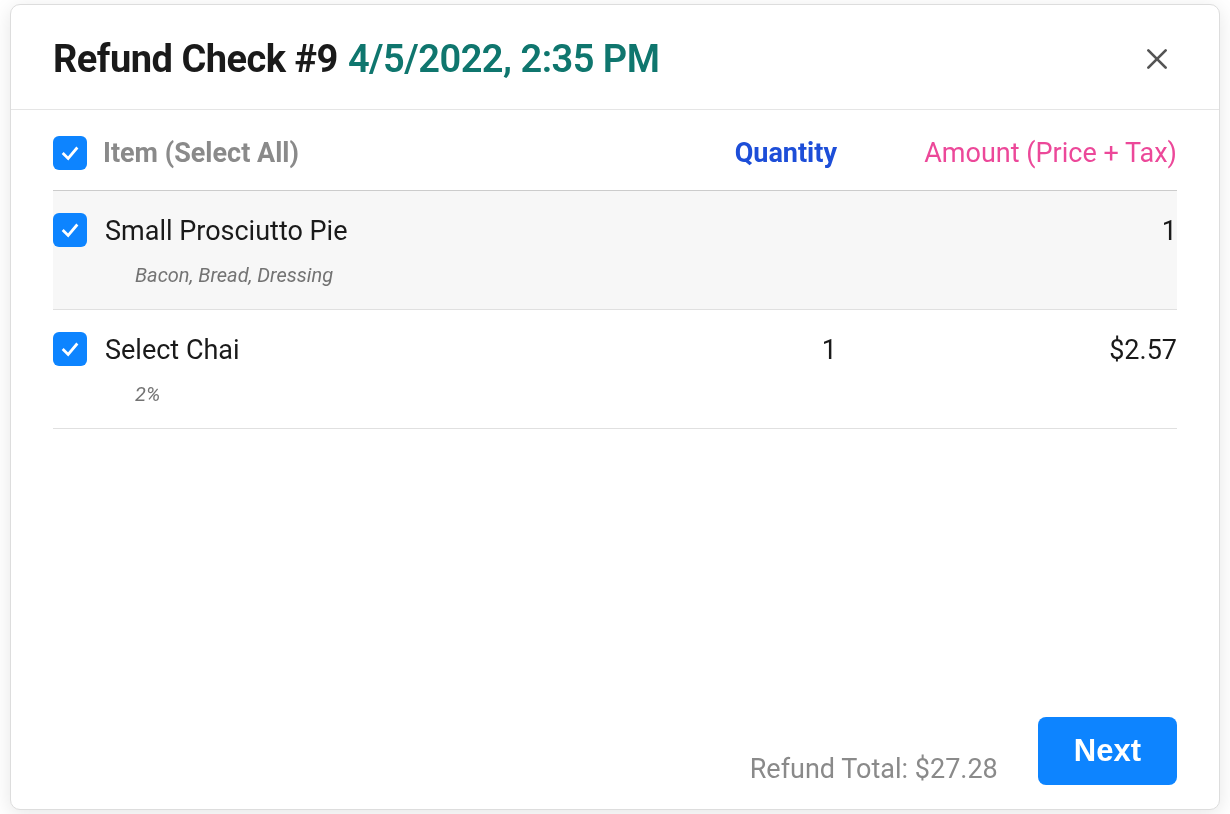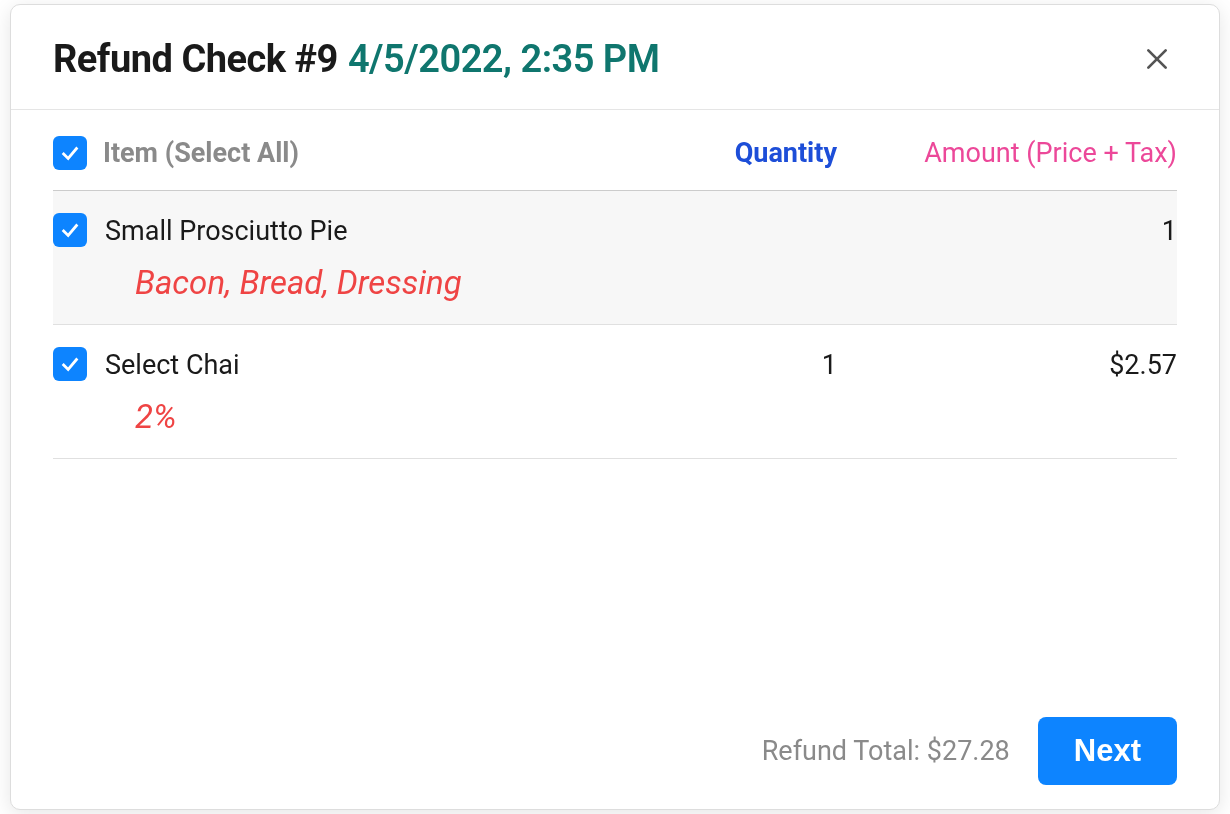--- a/index.html
+++ b/index.html
@@ -119,29 +119,29 @@
       color: #1a1a1a;
       font-weight: 400;
     }
     .row .col-qty, .row .col-amt {
       font-weight: 400;
       color: #1a1a1a;
     }
     .row-sub {
       padding-left: 82px;
       padding-top: 16px;
-      font-size: 33px;
+      font-size: 20px;
       font-style: italic;
-      color: #ef4444;
+      color: #737373;
     }
     .footer {
       display: flex;
-      align-items: center;
+      align-items: flex-end;
       justify-content: flex-end;
-      gap: 28px;
+      gap: 40px;
       padding: 24px 42px 24px 42px;
     }
     .refund-total {
       font-size: 27px;
       color: #8a8a8a;
       font-weight: 400;
     }
     .next-btn {
       background: #0d84ff;
       color: #ffffff;

